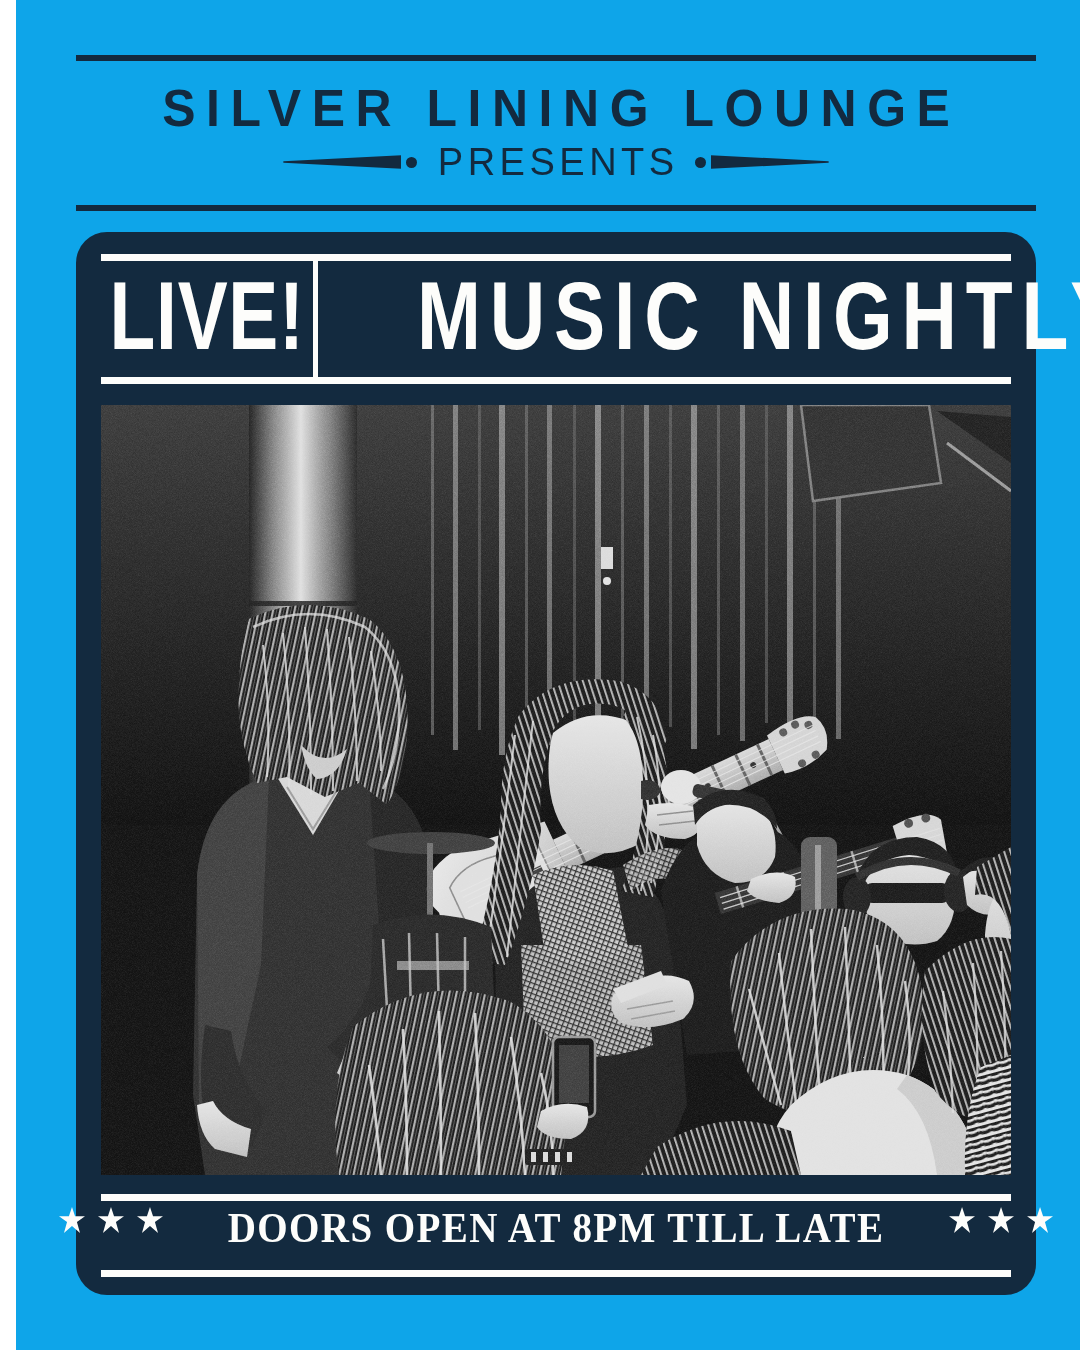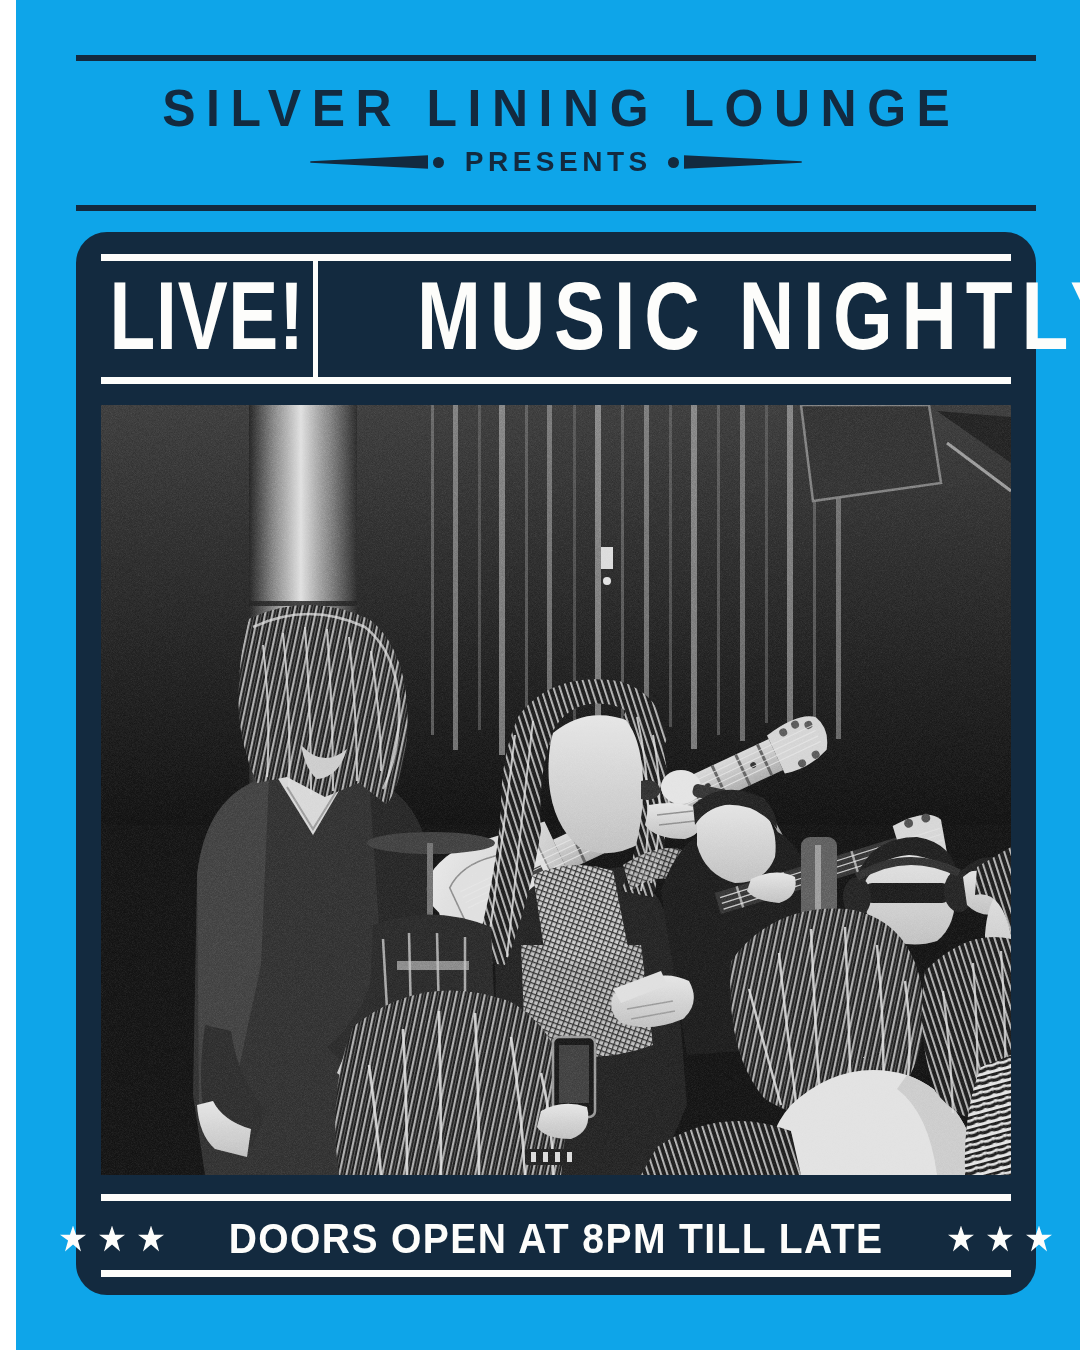--- a/index.html
+++ b/index.html
@@ -51,22 +51,22 @@
     top: 140px;
     width: 960px;
     height: 44px;
     display: flex;
     align-items: center;
     justify-content: center;
     gap: 16px;
   }
   .presents-text {
     color: #132a3f;
-    font-size: 28px;
-    font-weight: 700;
+    font-size: 38px;
+    font-weight: 400;
     letter-spacing: 4.5px;
     text-indent: 4.5px;
     line-height: 1;
     white-space: nowrap;
   }
   .ornament {
     position: relative;
     width: 134px;
     height: 18px;
     flex: none;
@@ -181,23 +181,24 @@
   .photo svg { display: block; width: 100%; height: 100%; }
 
   
   .footer-bar {
     position: absolute;
     left: 25px;
     top: 975px;
     width: 910px;
     height: 63px;
     display: flex;
-    align-items: center;
+    align-items: flex-start;
     justify-content: center;
     gap: 40px;
+    font-family: Liberation Serif, serif;
   }
   .stars {
     display: flex;
     gap: 13px;
     align-items: center;
     flex: none;
   }
   .star {
     width: 26px;
     height: 26px;

